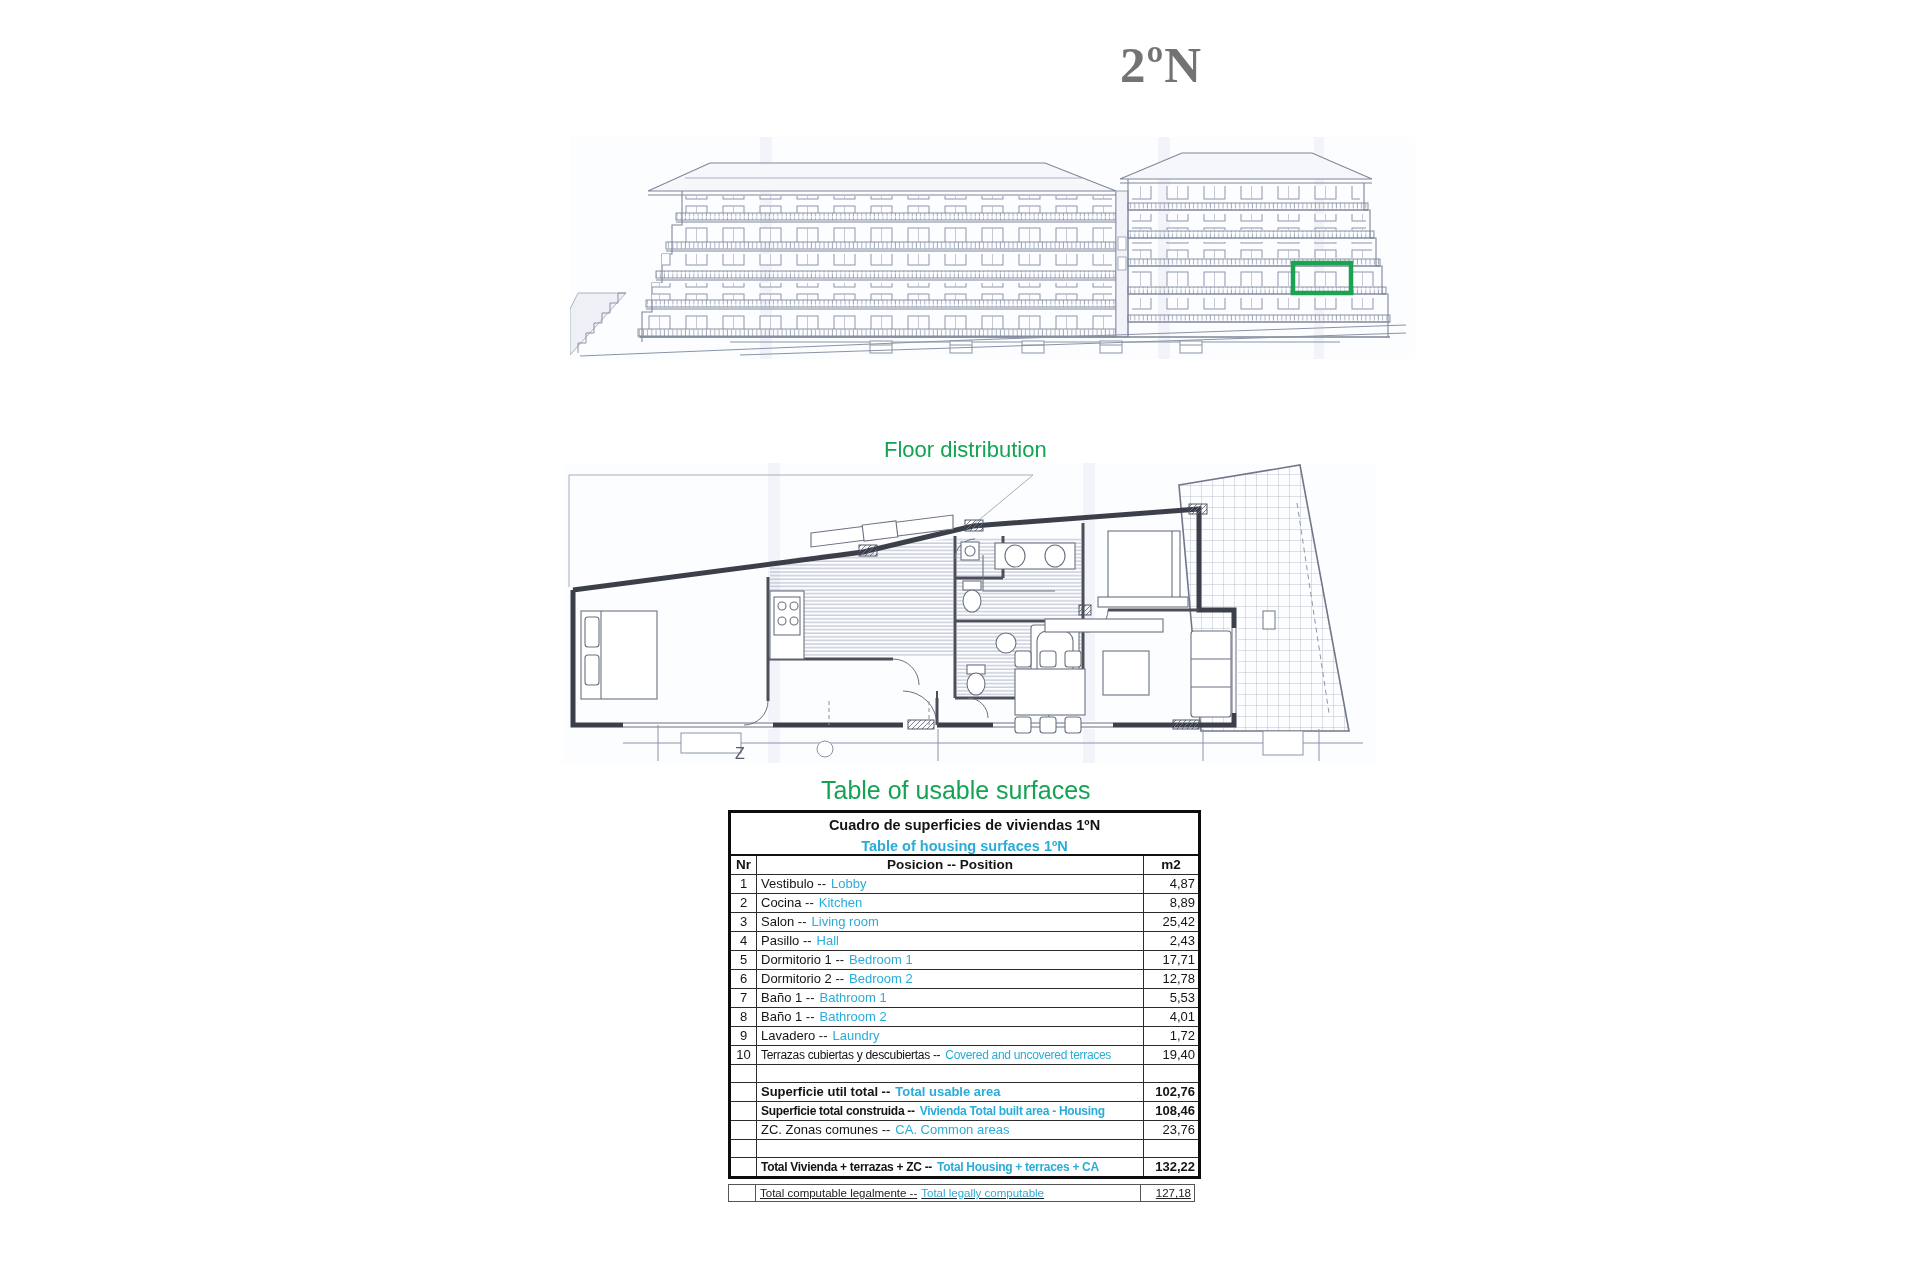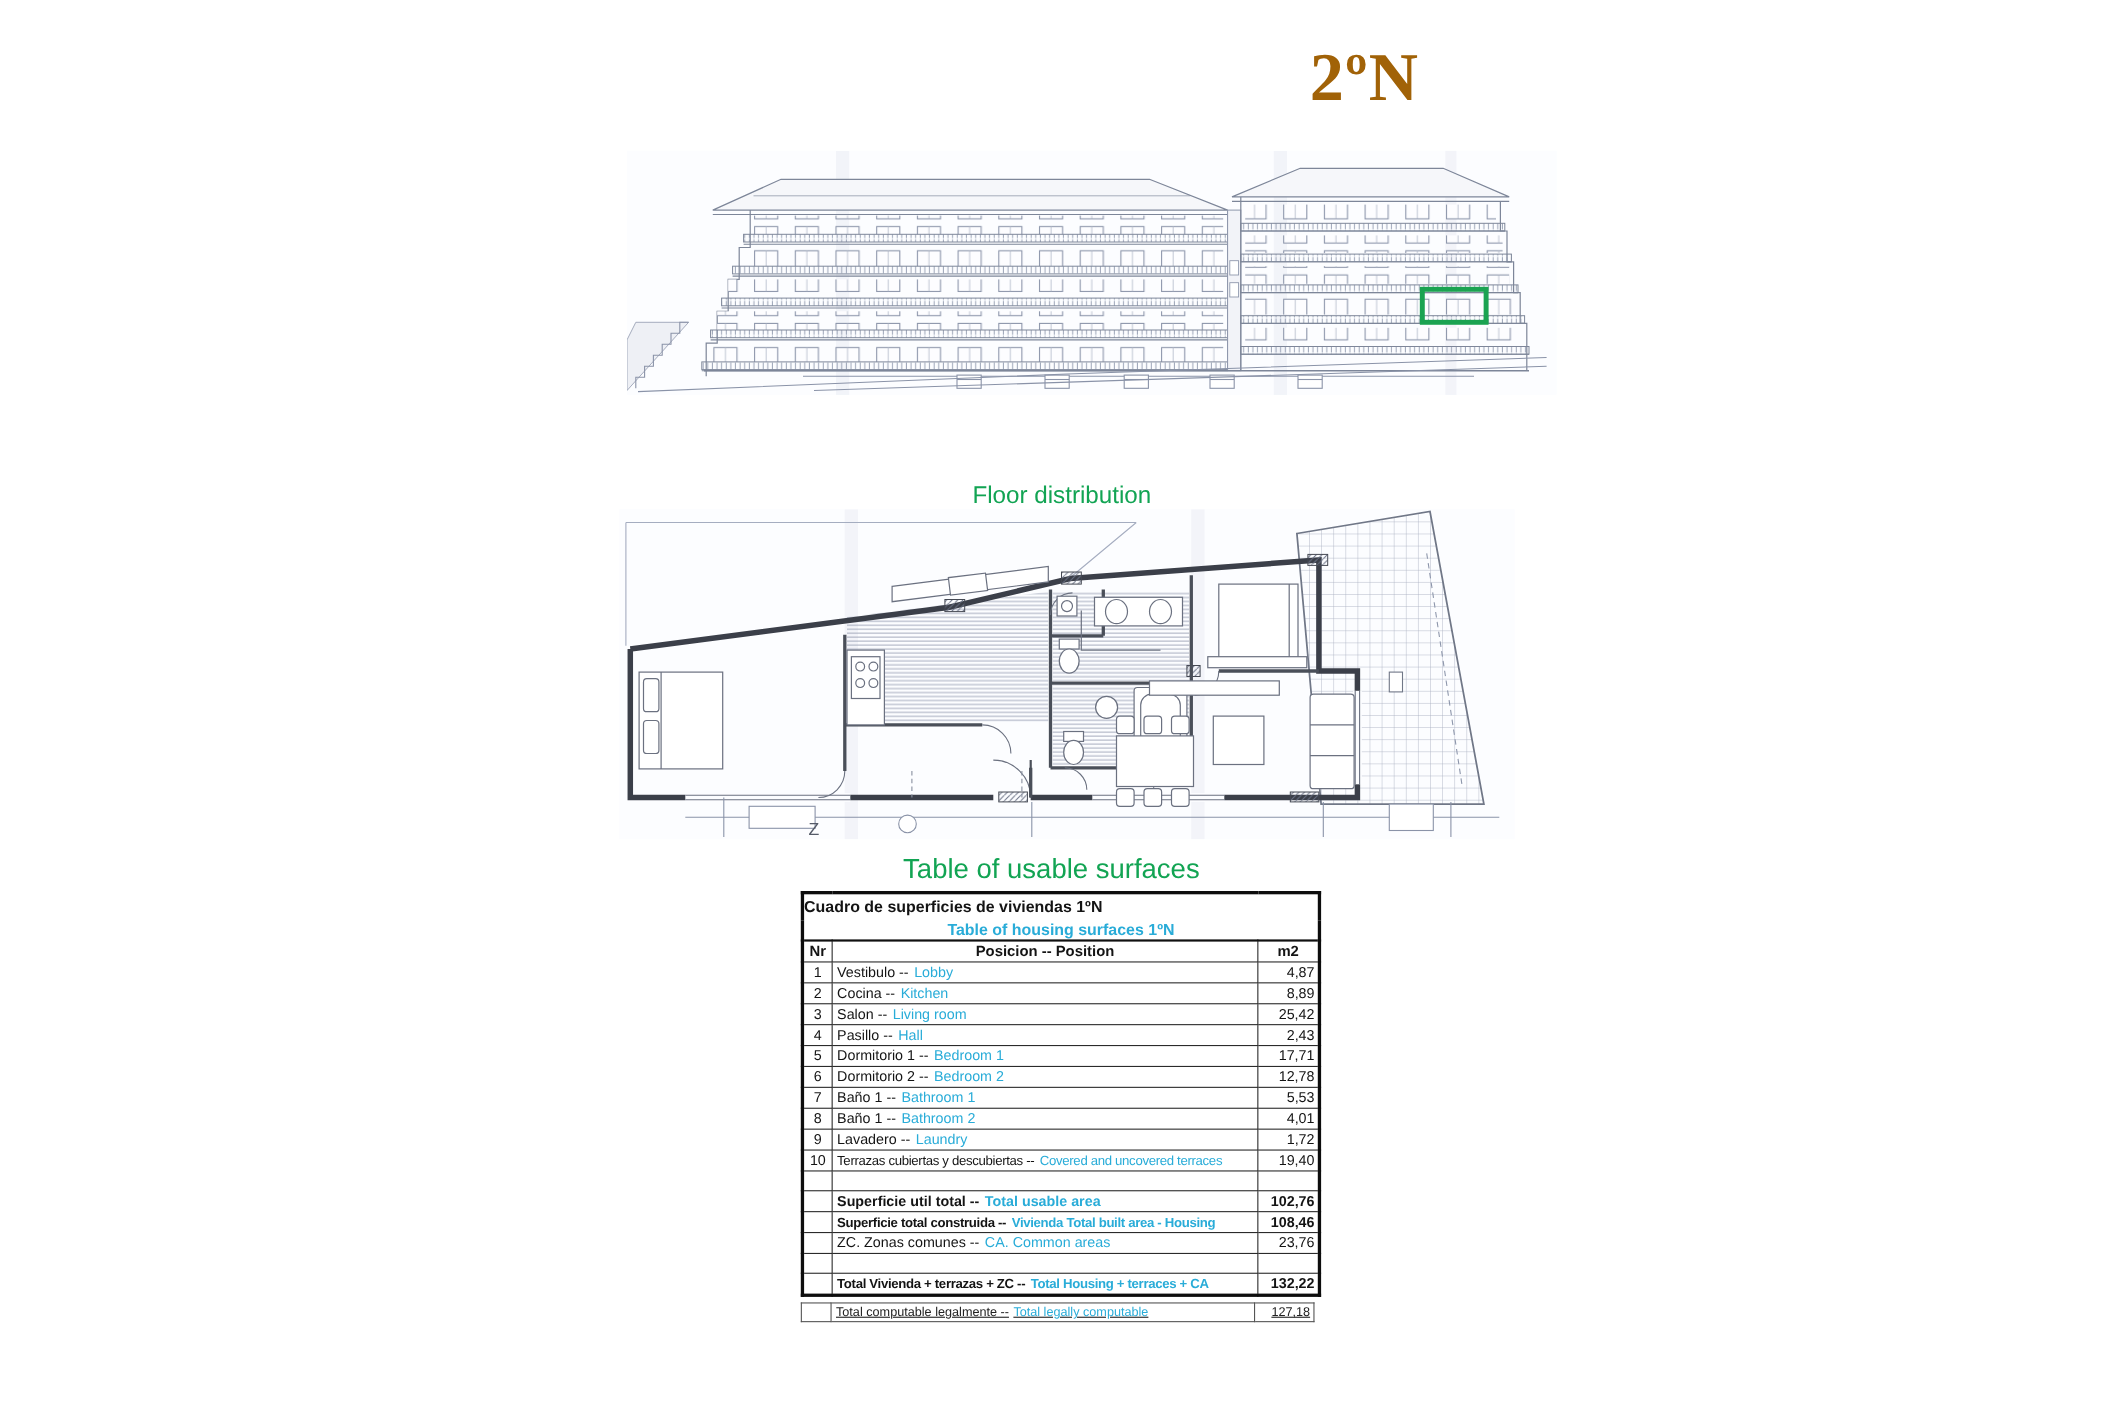--- a/index.html
+++ b/index.html
@@ -1,23 +1,23 @@
 <!DOCTYPE html>
 <html><head>
 <meta charset="utf-8">
 <style>
   html,body{margin:0;padding:0;background:#ffffff;}
   body{width:1920px;height:1280px;position:relative;overflow:hidden;
        font-family:"Liberation Sans",sans-serif;color:#1a1a1a;}
   .abs{position:absolute;}
 
   
-  #page-title{left:1120px;top:36px;width:170px;text-align:right;
+  #page-title{left:1120px;top:36px;width:170px;text-align:left;
     font-family:"Liberation Serif","DejaVu Serif",serif;
-    font-weight:bold;font-size:62px;color:#a16207;letter-spacing:1px;}
+    font-weight:bold;font-size:51px;color:#737373;letter-spacing:1px;}
 
   
   .scan{background:#fcfdff;}
   #elevation{left:570px;top:137px;width:845px;height:222px;}
   #floorplan{left:563px;top:463px;width:814px;height:300px;}
 
   
   .green-label{color:var(--green);font-size:22px;font-weight:400;}
   #floor-label{left:884px;top:437px;}
   #table-label{left:821px;top:776px;font-size:25px;}
@@ -26,21 +26,21 @@
 
   
   #surfaces{left:728px;top:810px;width:470px;border-collapse:collapse;
     table-layout:fixed;border:3px solid #0d0d0d;background:#fff;
     font-size:13px;color:#141414;}
   #surfaces td{border:1px solid #2b2b2b;height:18px;padding:0;line-height:18px;
     overflow:hidden;white-space:nowrap;}
   #surfaces col.c-nr{width:27px;}
   #surfaces col.c-pos{width:387px;}
   #surfaces col.c-m2{width:56px;}
-  #surfaces .h1 td{border-bottom:none;font-weight:bold;text-align:left;font-size:14.5px;height:22px;line-height:24px;margin-top:47px;}
+  #surfaces .h1 td{border-bottom:none;font-weight:bold;text-align:center;font-size:14.5px;height:22px;line-height:24px;margin-top:47px;}
   #surfaces .h2 td{border-top:none;border-bottom:2px solid #101010;font-weight:bold;
     text-align:center;color:var(--cyan);font-size:14.5px;height:17px;line-height:16px;}
   #surfaces .ch td{font-weight:bold;text-align:center;font-size:13.5px;}
   #surfaces td.nr{text-align:center;}
   #surfaces td.pos{padding-left:4px;text-align:left;}
   #surfaces td.m2{text-align:right;padding-right:3px;}
   #surfaces .en{color:var(--cyan);margin-left:5px;}
   #surfaces tr.bold td{font-weight:bold;}
   #surfaces tr.row-long td.pos{font-size:12px;letter-spacing:-0.3px;}
   #surfaces tr.spacer td{height:17px;}

